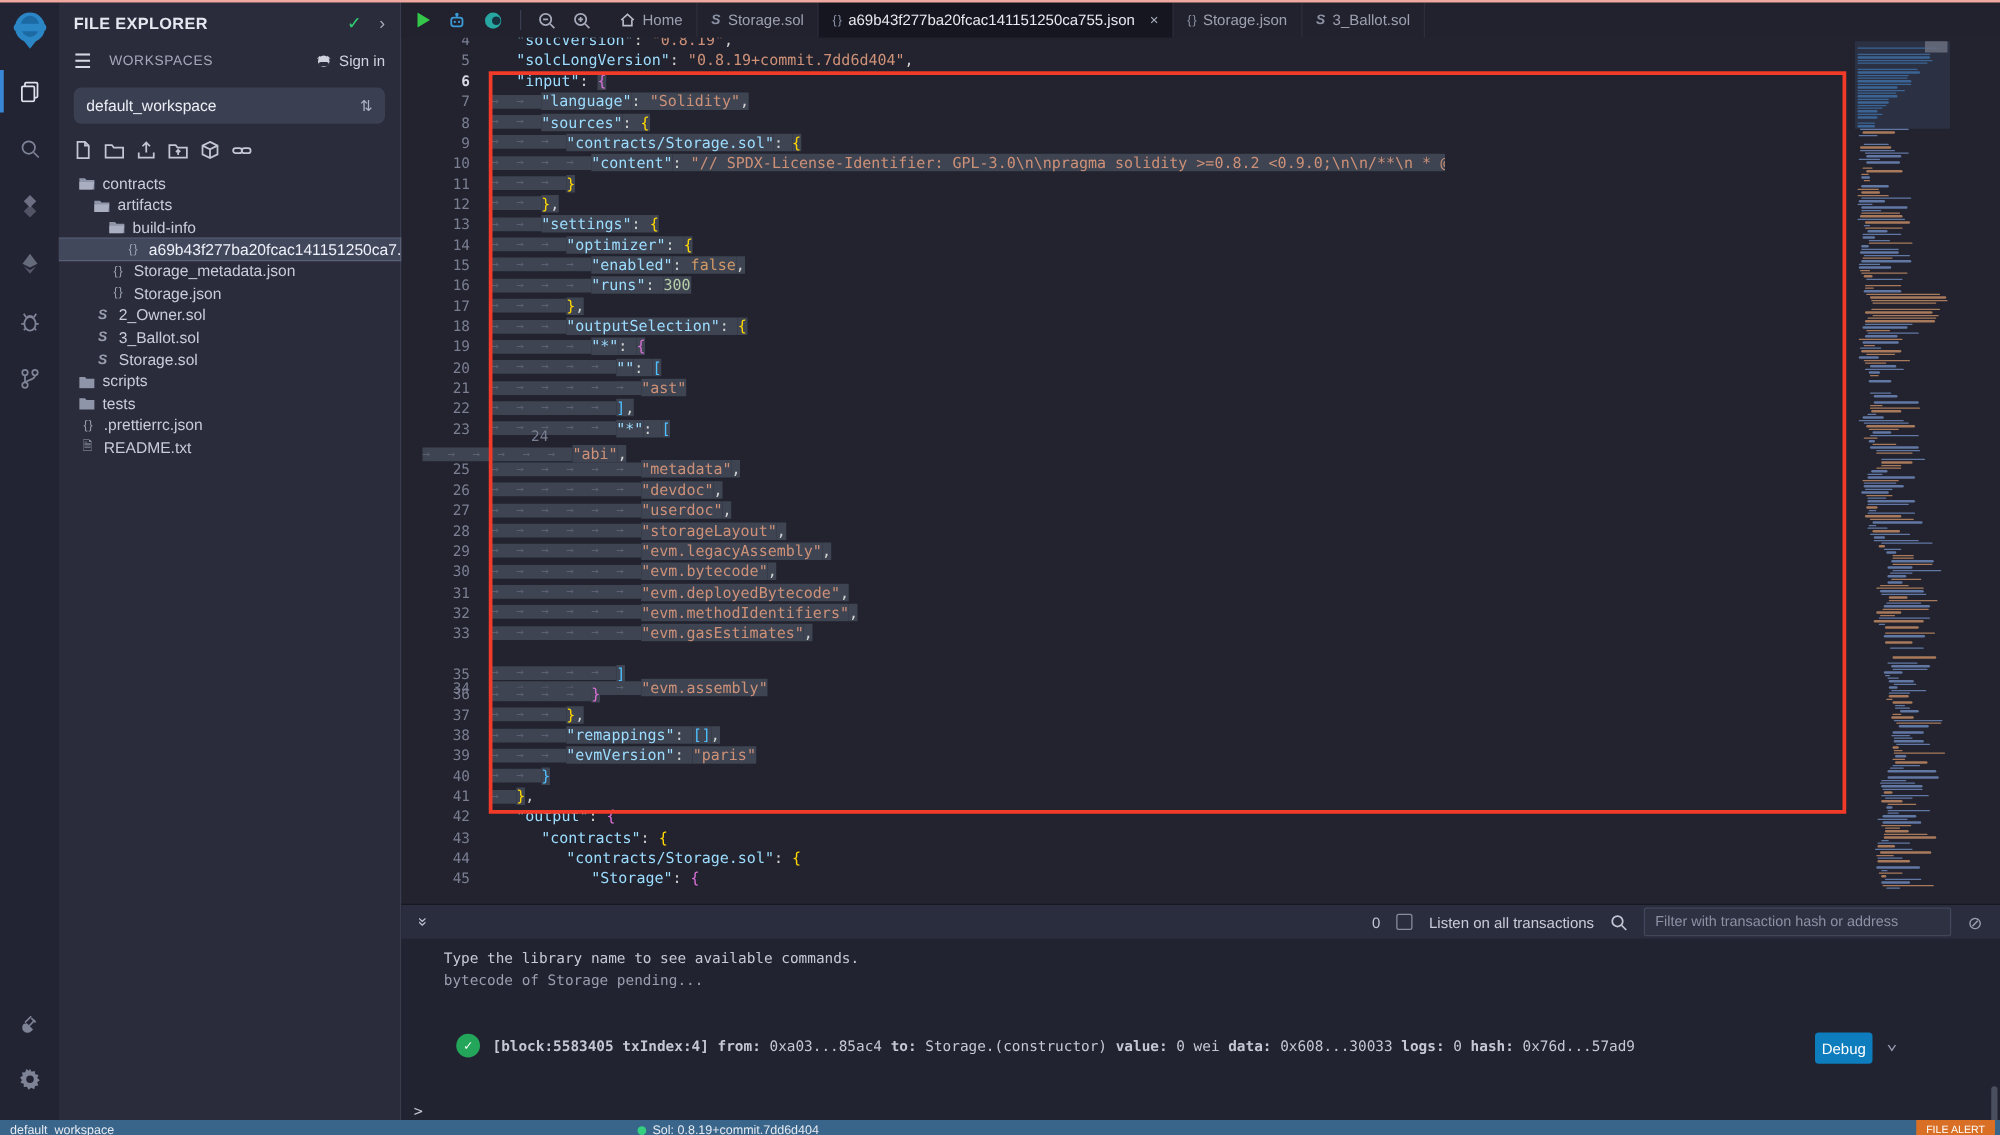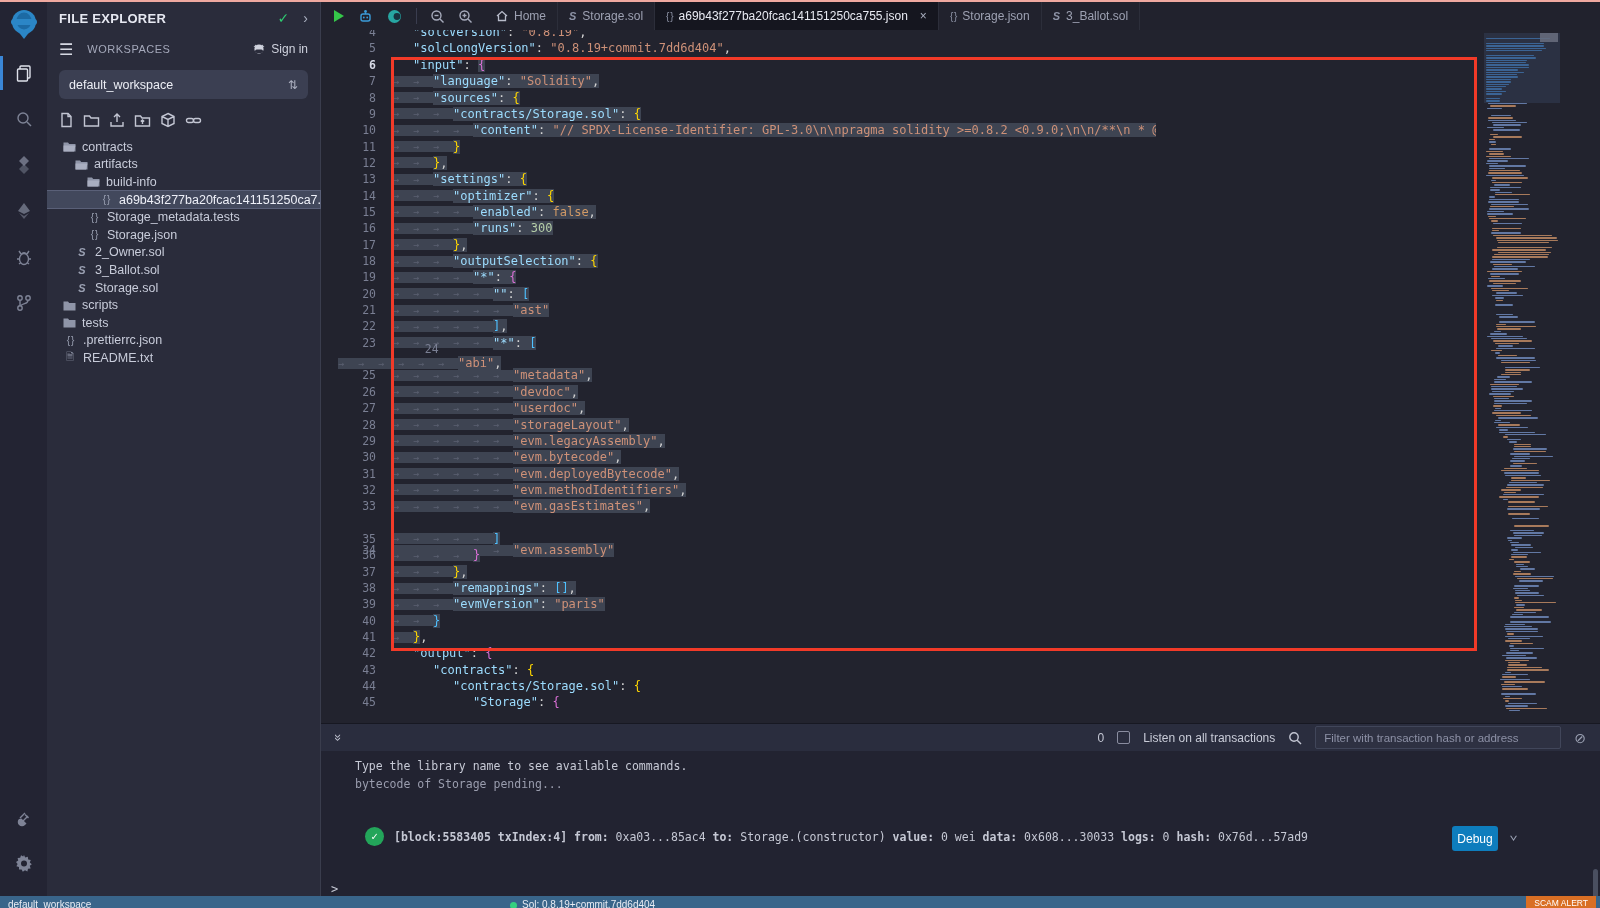--- a/index.html
+++ b/index.html
@@ -234,21 +234,21 @@
             <path d="M.5 4.5 H12.5 L11 10.5 H.5 Z" fill="#a9aec0"></path>
           </svg>
           <span class="lbl">build-info</span>
         </div>
         <div class="tree-row sel" style="padding-left: 52px;">
           <span class="tree-ico braces">{ }</span>
           <span class="lbl">a69b43f277ba20fcac141151250ca7...</span>
         </div>
         <div class="tree-row" style="padding-left: 40px;">
           <span class="tree-ico braces">{ }</span>
-          <span class="lbl">Storage_metadata.tests</span>
+          <span class="lbl">Storage_metadata.json</span>
         </div>
         <div class="tree-row" style="padding-left: 40px;">
           <span class="tree-ico braces">{ }</span>
           <span class="lbl">Storage.json</span>
         </div>
         <div class="tree-row" style="padding-left: 28px;">
           <span class="tree-ico sglyph">S</span>
           <span class="lbl">2_Owner.sol</span>
         </div>
         <div class="tree-row" style="padding-left: 28px;">
@@ -675,15 +675,15 @@
         <span class="debug-chev">⌄</span>
         <div class="prompt">&gt;</div>
         <div class="term-scroll"></div>
       </div>
     </div>
   </div>
 
   <div class="statusbar">
     <span class="sb-item" style="left:8px">default_workspace</span>
     <span class="sb-item" style="left:510px"><span class="sb-dot"></span><span>Sol: 0.8.19+commit.7dd6d404</span></span>
-    <span class="sb-badge">SCAM ALERT</span>
+    <span class="sb-badge">FILE ALERT</span>
   </div>
 </div>
 
 </body></html>

